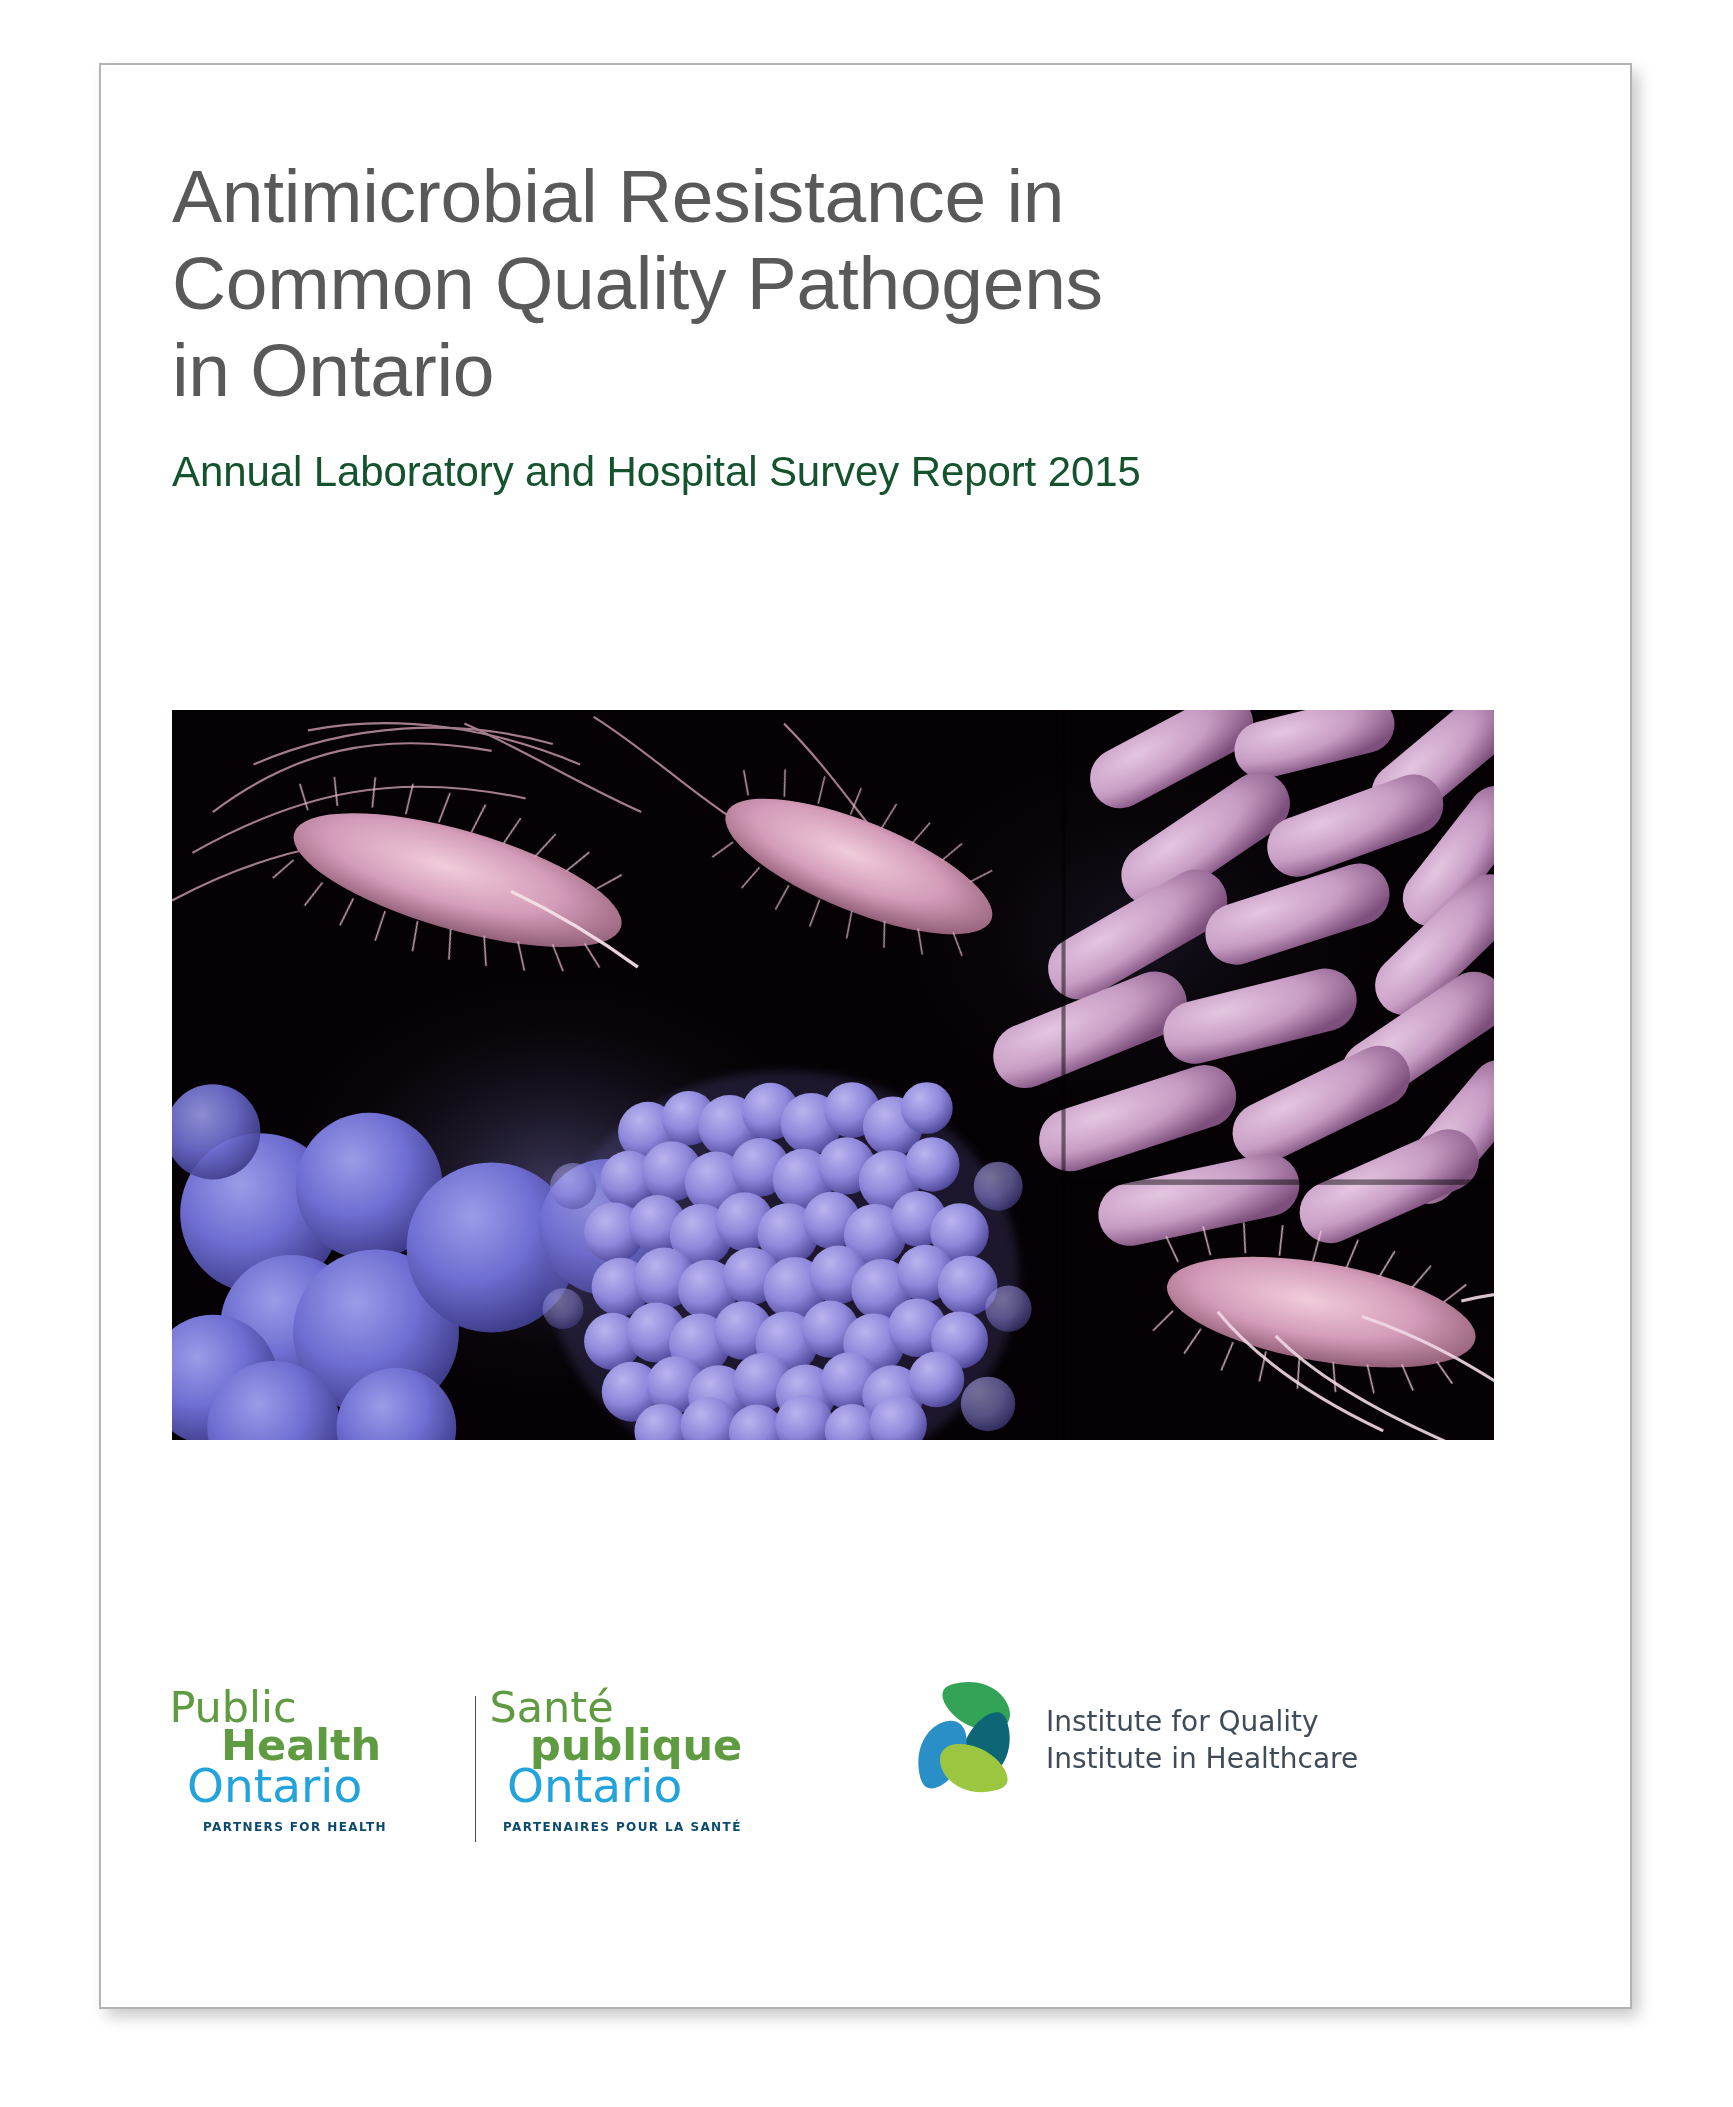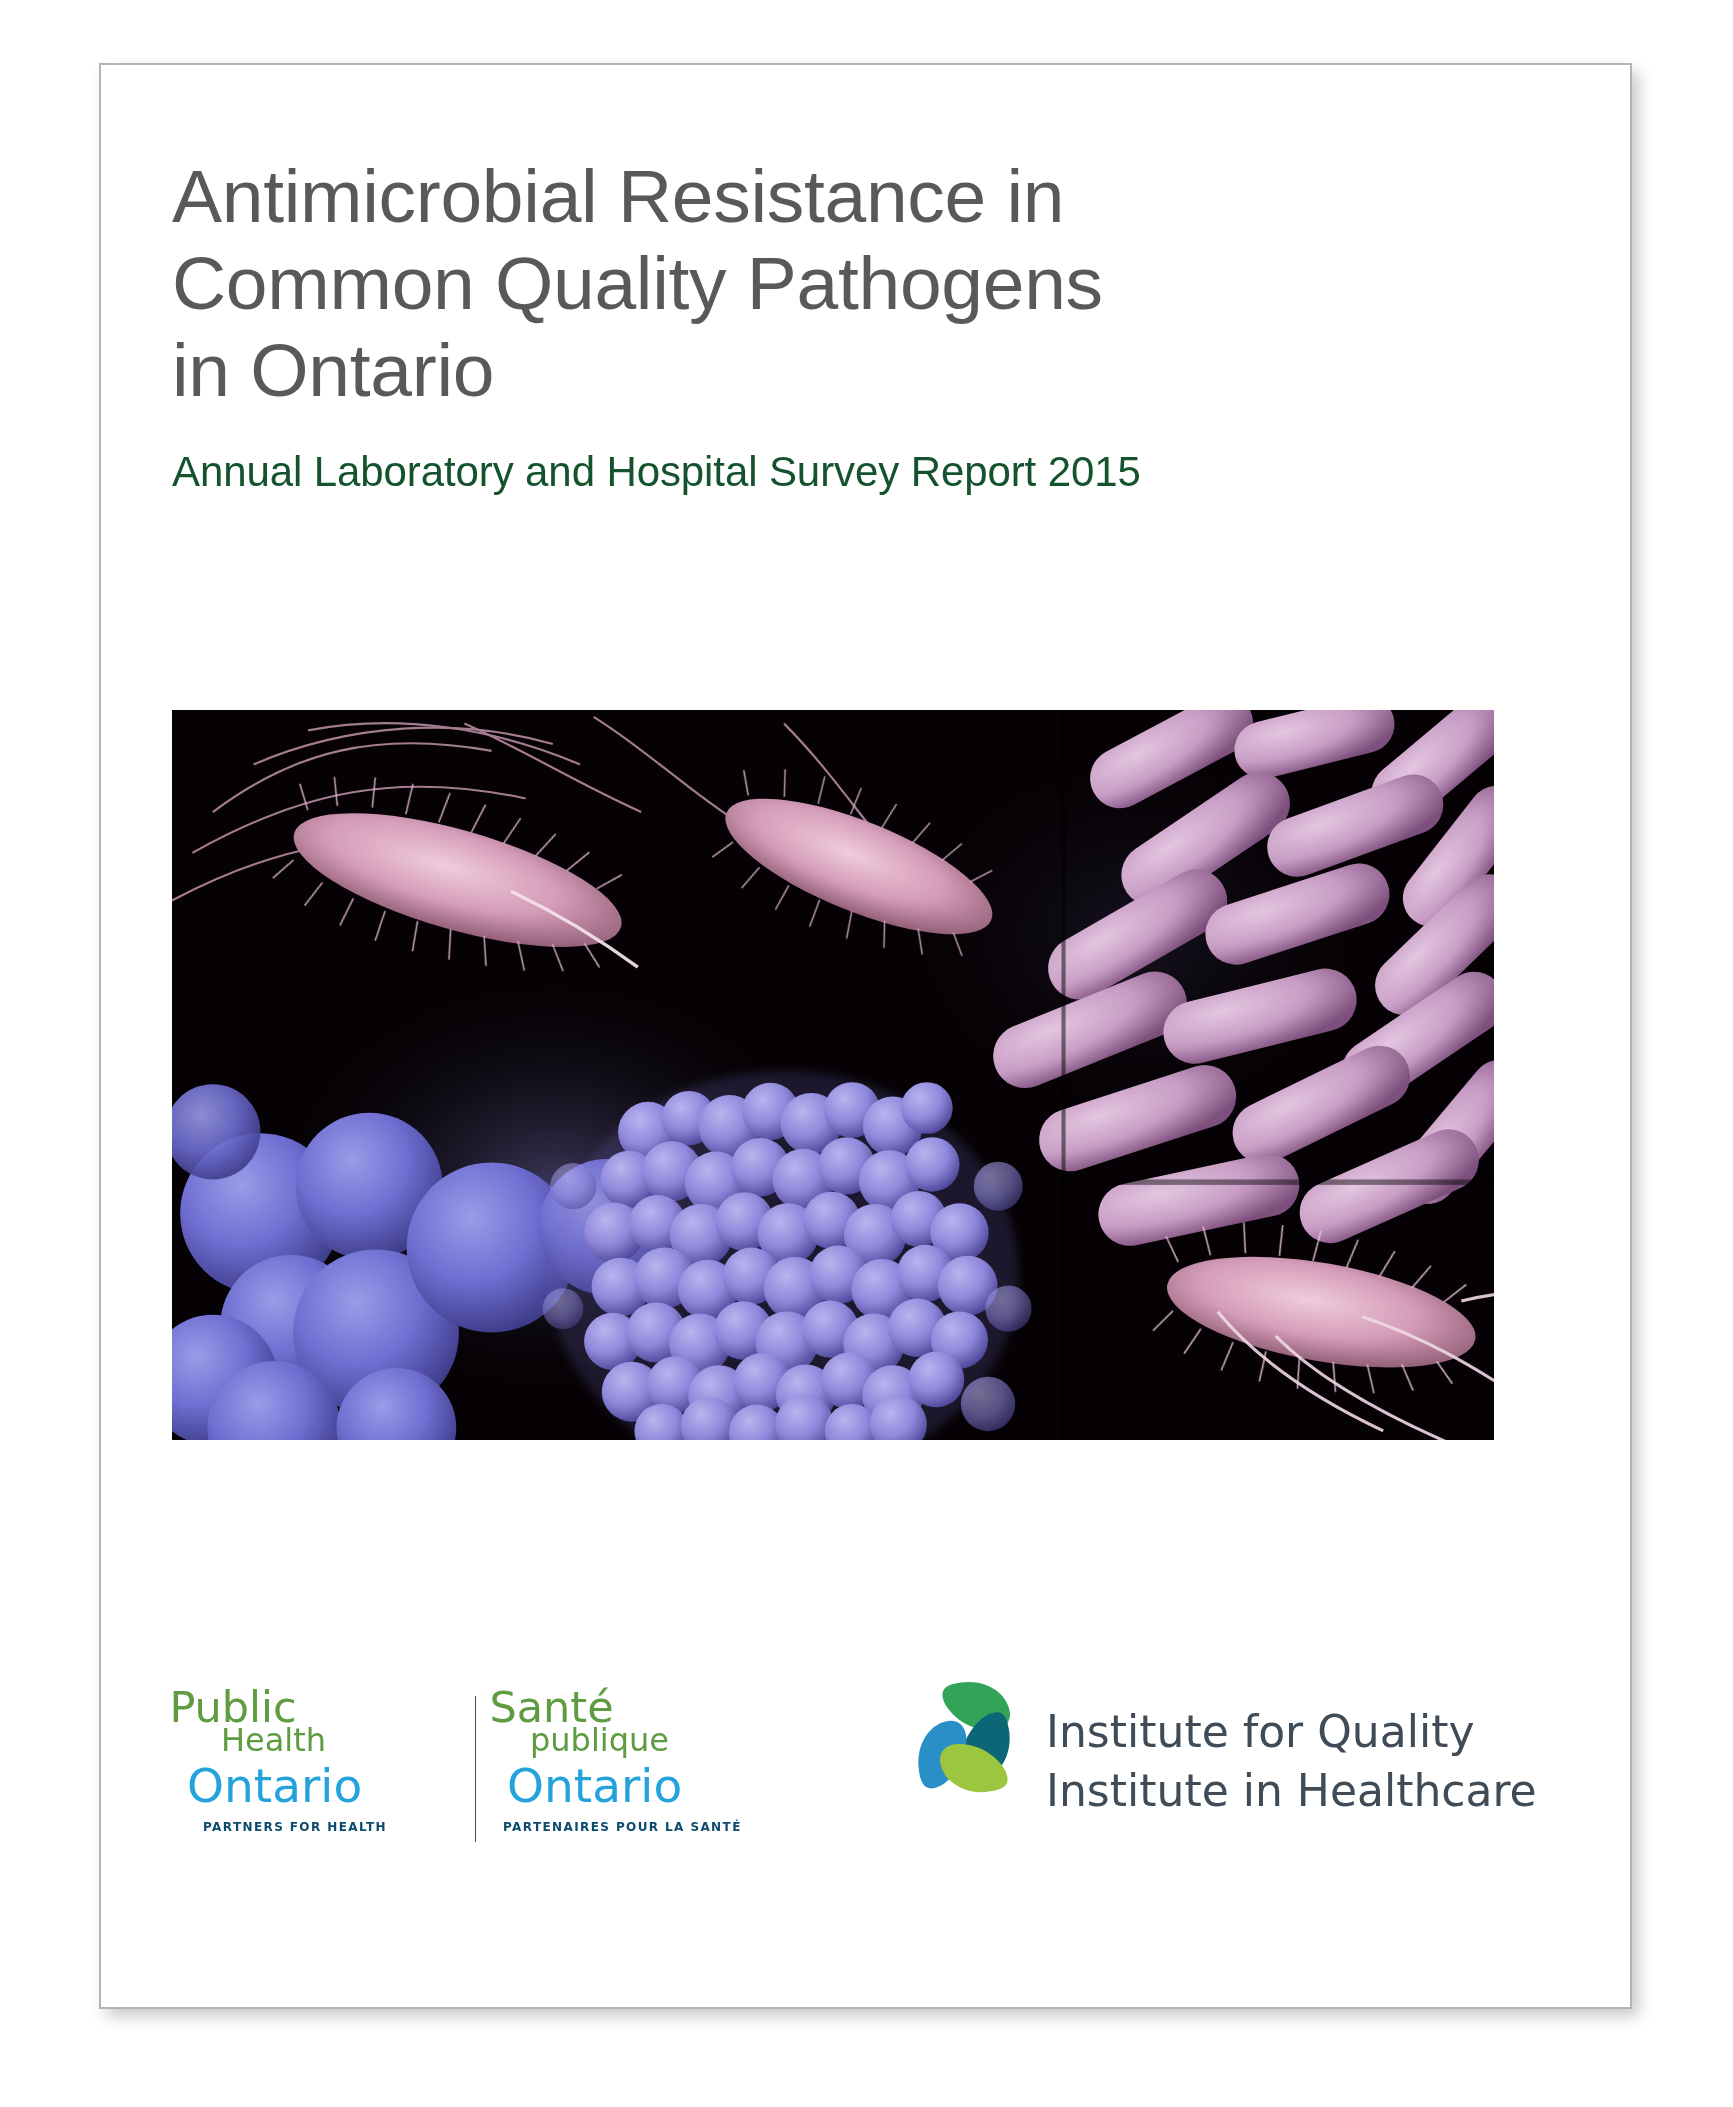--- a/index.html
+++ b/index.html
@@ -88,21 +88,21 @@
   #pho-fr { left: 320px; }
   .pho-line {
     font-family: "DejaVu Sans", sans-serif;
     font-weight: 400;
     line-height: 0.92;
     white-space: nowrap;
   }
   .pho-green { color: #5f9b40; }
   .pho-blue  { color: #23a3dc; }
   .pho-l1 { position:absolute; font-size: 43px; }
-  .pho-l2 { position:absolute; font-size: 32px; }
+  .pho-l2 { position:absolute; font-size: 43px; font-weight: bold; }
   .pho-l3 { position:absolute; font-size: 47px; }
   #pho-en .pho-l1 { left: 1.4px;   top: 4.1px; }
   #pho-en .pho-l2 { left: 53px;  top: 42px; }
   #pho-en .pho-l3 { left: 19px;  top: 80px; }
   #pho-fr .pho-l1 { left: 1.4px;   top: 4.1px; }
   #pho-fr .pho-l2 { left: 42px;  top: 42px; }
   #pho-fr .pho-l3 { left: 19px;  top: 80px; }
   .pho-tag {
     position: absolute;
     top: 136px;
@@ -139,21 +139,21 @@
   }
   #iqmh-mark svg { display:block; width:100%; height:100%; }
   #iqmh-text {
     position: absolute;
     left: 143px;
     top: 26px;
     width: 544px;
   }
   .iqmh-line {
     font-family: "DejaVu Sans", sans-serif;
-    font-size: 44px;
+    font-size: 28px;
     font-weight: 400;
     line-height: 1.34;
     color: #3f4c57;
     white-space: nowrap;
   }
 </style>
 </head>
 <body>
 
 <div id="page-sheet">

